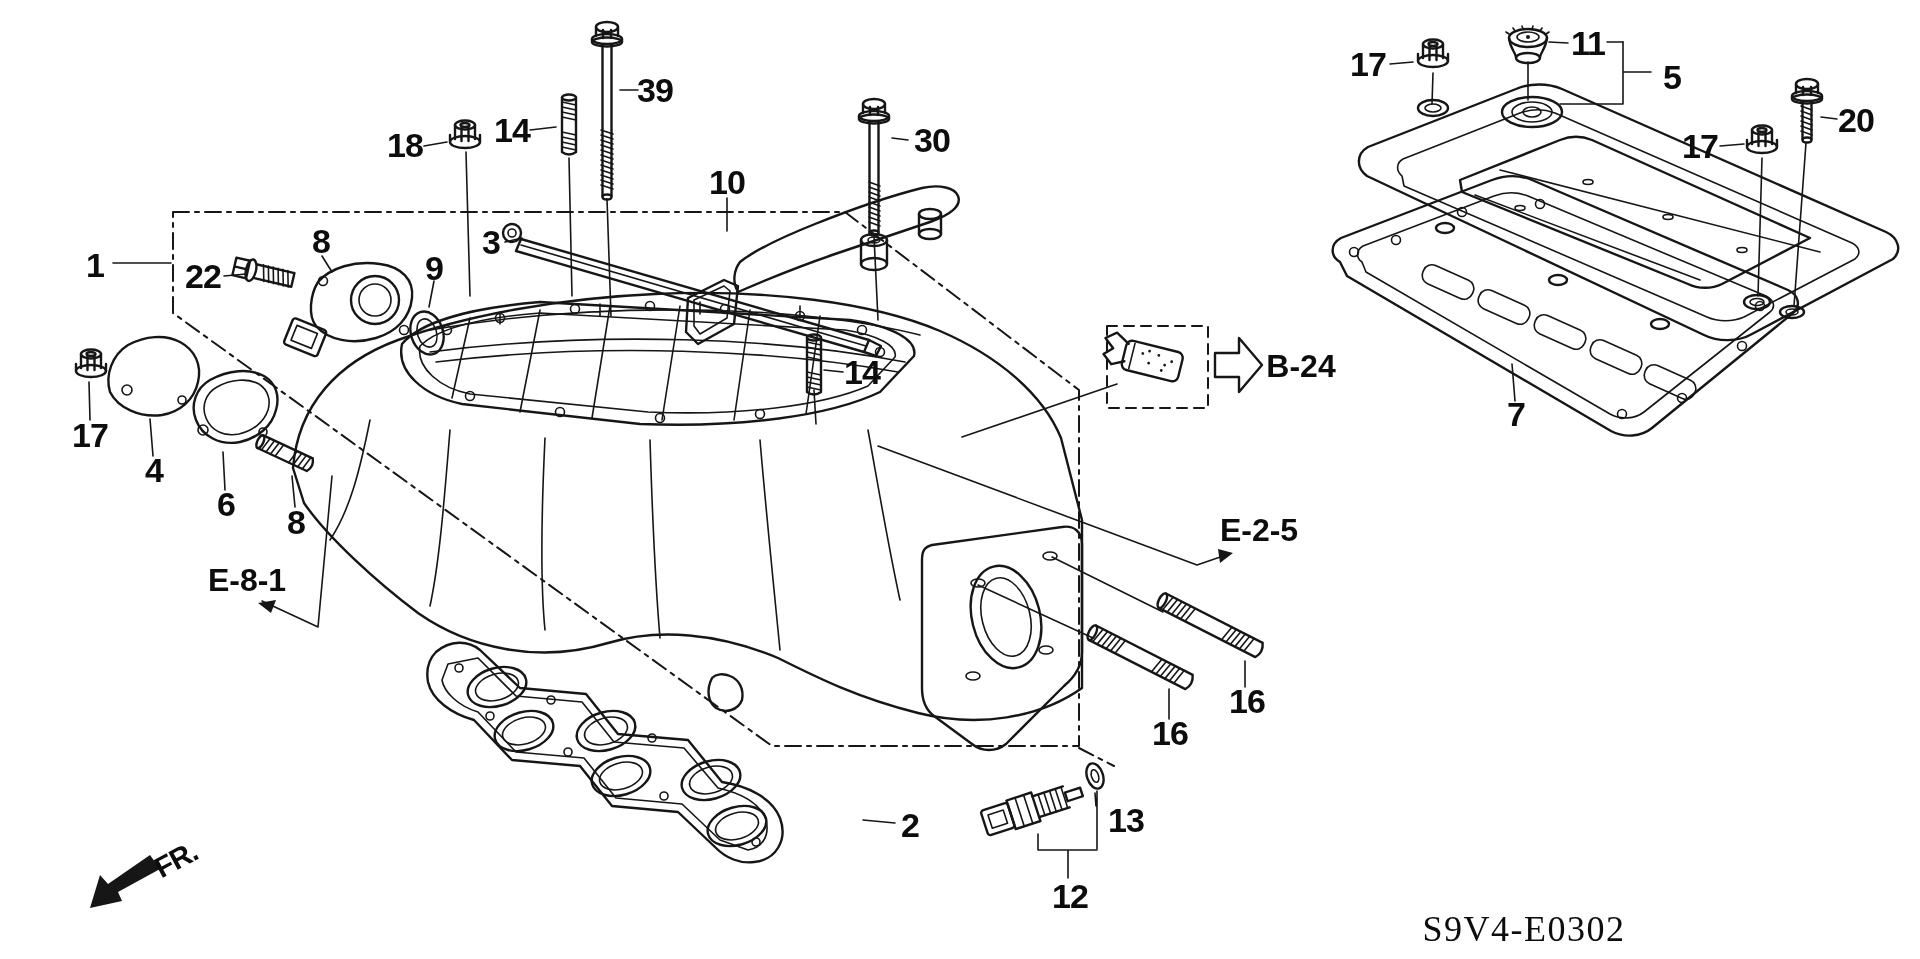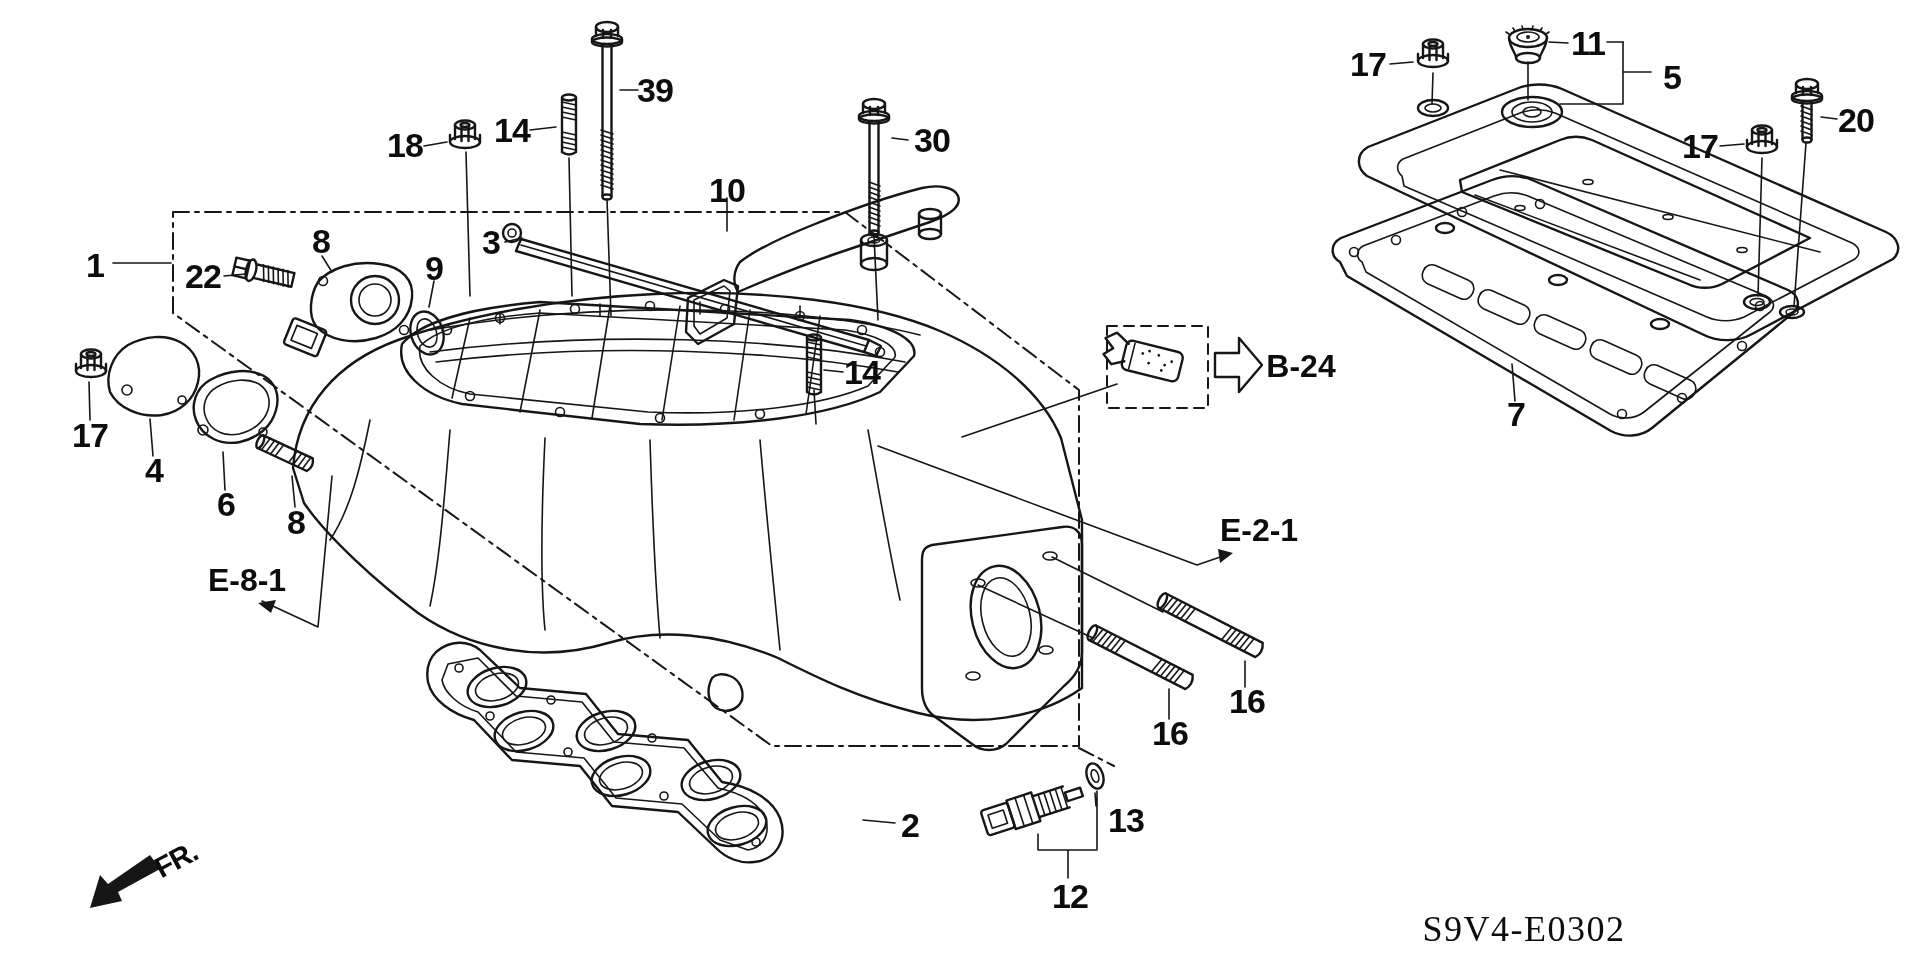--- a/index.html
+++ b/index.html
@@ -389,33 +389,33 @@
 
 <div class="plbl" style="left:95px;top:265px">1</div>
 <div class="plbl" style="left:203px;top:276px">22</div>
 <div class="plbl" style="left:321px;top:241px">8</div>
 <div class="plbl" style="left:434px;top:268px">9</div>
 <div class="plbl" style="left:491px;top:242px">3</div>
 <div class="plbl" style="left:405px;top:145px">18</div>
 <div class="plbl" style="left:512px;top:130px">14</div>
 <div class="plbl" style="left:655px;top:90px">39</div>
 <div class="plbl" style="left:932px;top:140px">30</div>
-<div class="plbl" style="left:727px;top:190px">10</div>
+<div class="plbl" style="left:727px;top:182px">10</div>
 <div class="plbl" style="left:862px;top:372px">14</div>
 <div class="plbl" style="left:90px;top:435px">17</div>
 <div class="plbl" style="left:154px;top:470px">4</div>
 <div class="plbl" style="left:226px;top:504px">6</div>
 <div class="plbl" style="left:296px;top:522px">8</div>
 <div class="plbl ref" style="left:247px;top:580px">E-8-1</div>
 <div class="plbl" style="left:910px;top:825px">2</div>
 <div class="plbl" style="left:1126px;top:820px">13</div>
 <div class="plbl" style="left:1070px;top:896px">12</div>
 <div class="plbl" style="left:1170px;top:733px">16</div>
 <div class="plbl" style="left:1247px;top:701px">16</div>
-<div class="plbl ref" style="left:1259px;top:530px">E-2-1</div>
+<div class="plbl ref" style="left:1259px;top:530px">E-2-5</div>
 <div class="plbl ref" style="left:1301px;top:366px">B-24</div>
 <div class="plbl" style="left:1368px;top:64px">17</div>
 <div class="plbl" style="left:1588px;top:43px">11</div>
 <div class="plbl" style="left:1672px;top:77px">5</div>
 <div class="plbl" style="left:1700px;top:146px">17</div>
 <div class="plbl" style="left:1856px;top:120px">20</div>
 <div class="plbl" style="left:1516px;top:414px">7</div>
 <div class="plbl fr" style="left:176px;top:860px">FR.</div>
 <div class="plbl code" style="left:1524px;top:929px">S9V4-E0302</div>
 

